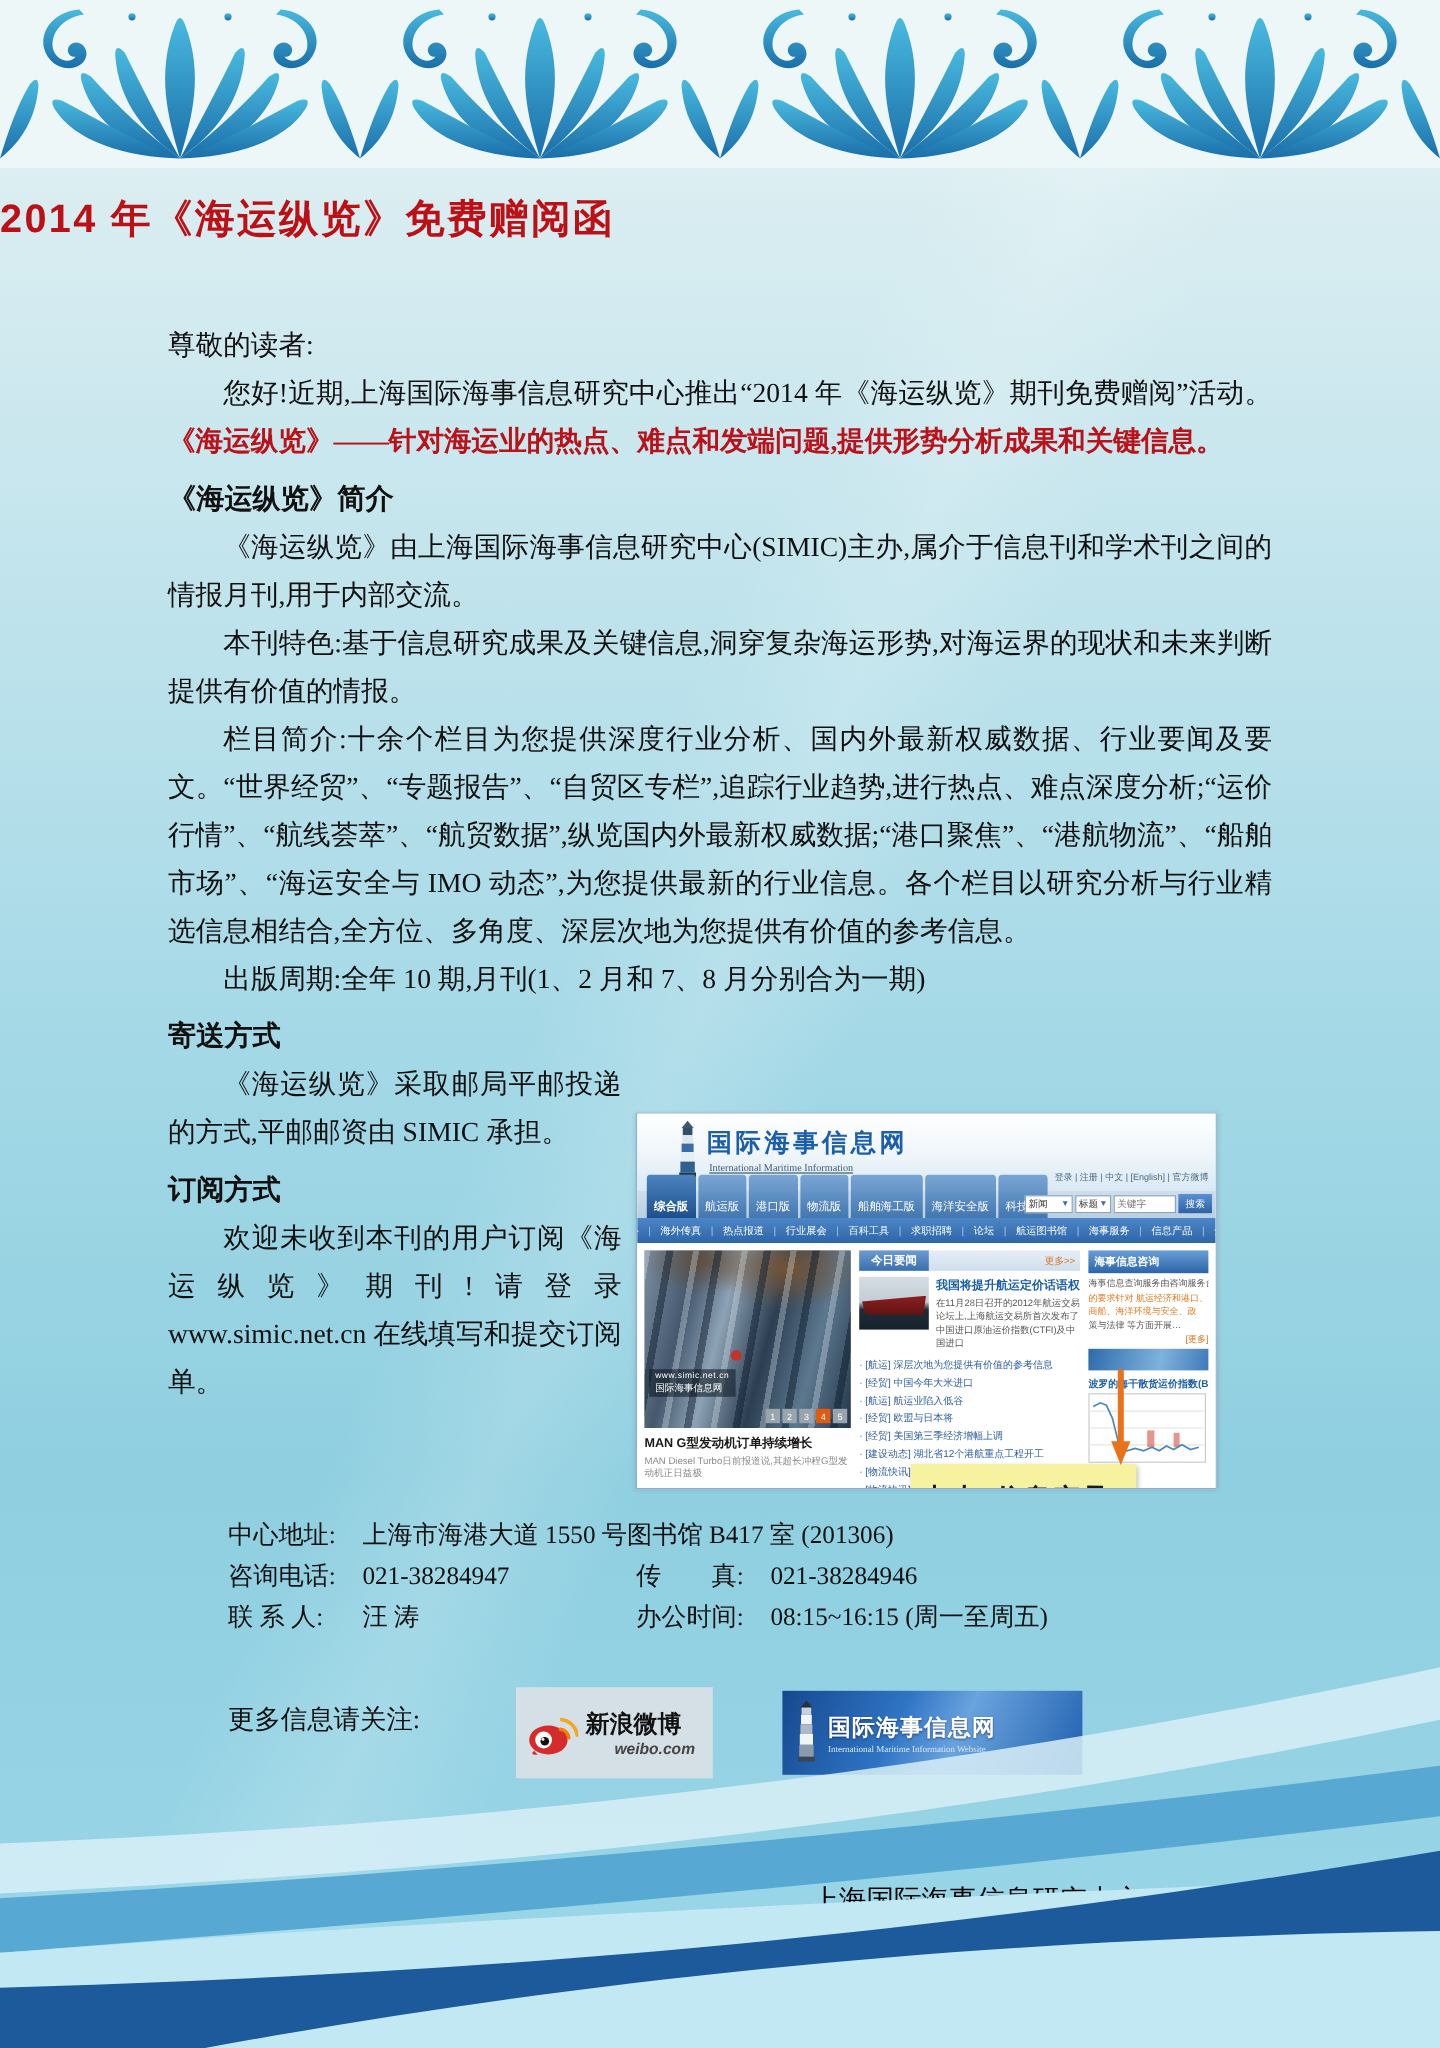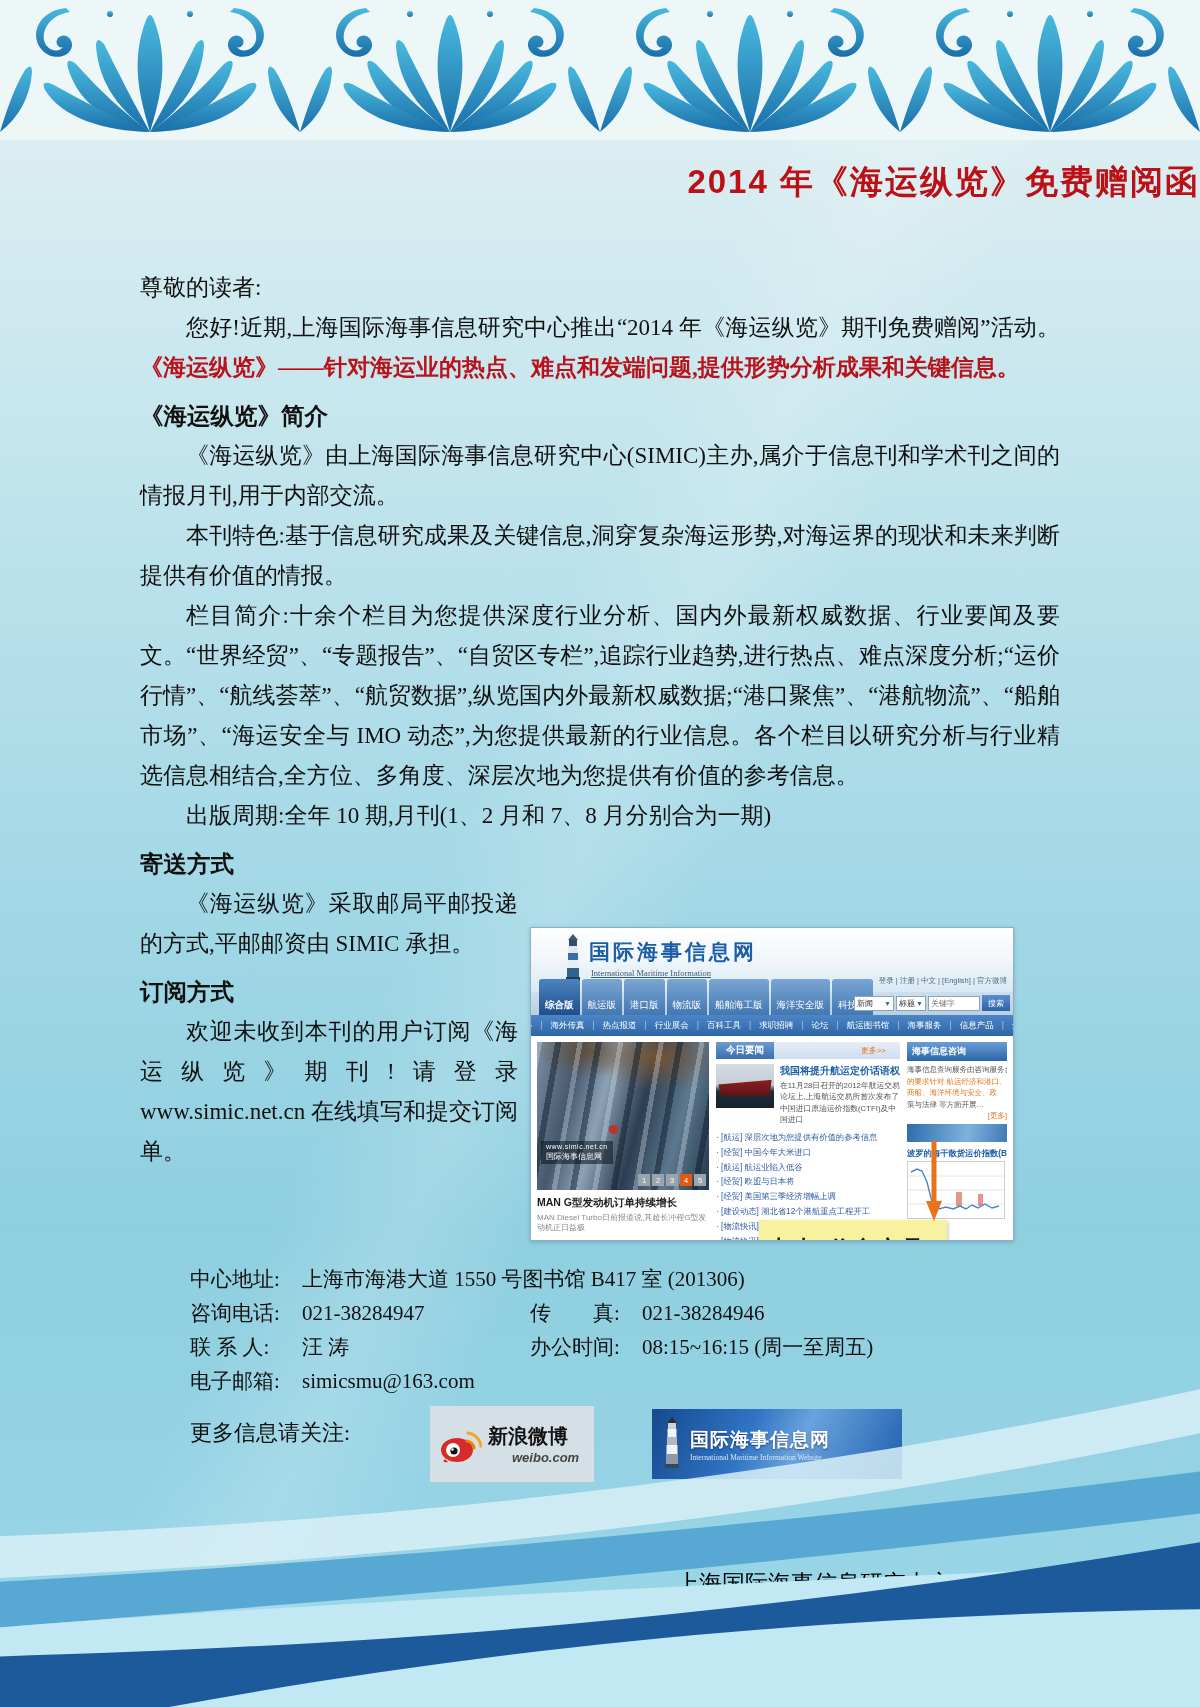--- a/index.html
+++ b/index.html
@@ -2,21 +2,21 @@
 <html><head>
 <meta charset="utf-8">
 <style>
   html,body{margin:0;padding:0;}
   #page{position:relative;width:1200px;height:1707px;overflow:hidden;
     font-family:"Liberation Serif",serif;color:#111;
     background:
       linear-gradient(115deg, rgba(255,255,255,0) 42%, rgba(255,255,255,.16) 49%, rgba(255,255,255,0) 56%),
       linear-gradient(180deg,#f0f8f8 0%,#d9edf1 10%,#bfe3ec 30%,#a3d8e6 52%,#8fcfe0 72%,#9bd7e8 100%);}
   .ornament{position:absolute;left:0;top:0;}
-  .doc-title{position:absolute;left:0;top:160px;width:100%;text-align:right;
+  .doc-title{position:absolute;left:0;top:160px;width:100%;text-align:left;
     font-family:"Liberation Sans",sans-serif;font-weight:bold;font-size:33px;
     color:#bb1016;letter-spacing:2px;}
   .content{position:absolute;left:140px;top:268px;width:920px;font-size:23px;line-height:40px;}
   .content p{margin:0;text-align:justify;}
   .para{text-indent:2em;}
   .red-em{color:#b9121b;font-weight:bold;}
   .content h3{margin:8px 0 0 0;font-size:23.5px;line-height:40px;font-weight:bold;}
   .narrow{width:378px;}
   
   .site{position:absolute;left:530px;top:927px;width:482px;height:312px;background:#fff;
@@ -60,21 +60,21 @@
   .photo-cap .l2{font-size:8px;}
   .pager{position:absolute;right:3px;bottom:4px;display:flex;gap:2px;}
   .pg{width:12px;height:12px;background:#9aa4ad;color:#fff;font-size:7.5px;display:flex;align-items:center;justify-content:center;}
   .pg.active{background:#e05a10;}
   .photo-headline{font-size:10.5px;font-weight:bold;color:#1a1a1a;margin-top:6px;}
   .photo-sub{font-size:8px;color:#8a8a8a;margin-top:3px;line-height:1.3;}
   .col-news{flex:1;min-width:0;}
   .news-head{height:17px;background:linear-gradient(180deg,#e6eef7,#cfdeee);display:flex;align-items:stretch;}
   .news-head-tab{background:linear-gradient(180deg,#6b9cd0,#3a6fae);color:#fff;font-size:9.5px;font-weight:bold;
     padding:0 10px;display:flex;align-items:center;}
-  .more{margin-left:auto;font-size:8px;color:#e07820;align-self:center;padding-right:14px;}
+  .more{margin-left:auto;font-size:8px;color:#e07820;align-self:center;padding-right:4px;}
   .feature{display:flex;gap:6px;margin-top:5px;}
   .ship{width:58px;height:44px;flex:none;position:relative;overflow:hidden;
     background:linear-gradient(180deg,#d6dde3 0%,#c2ccd4 48%,#8795a0 52%,#202c38 62%,#16222e 100%);}
   .ship::before{content:"";position:absolute;left:4%;right:4%;top:36%;height:36%;
     background:linear-gradient(180deg,#8c1f1f,#5e1313);clip-path:polygon(0 30%,100% 0,96% 100%,6% 100%);}
   .feature-title{font-size:10px;font-weight:bold;color:#1c5fa6;margin-bottom:2px;}
   .feature-text{font-size:7.8px;color:#555;line-height:1.45;}
   .news-list{margin-top:5px;}
   .news-item{font-size:8.3px;color:#2e5d9e;line-height:1.78;white-space:nowrap;overflow:hidden;}
   .news-item::before{content:"· ";}
@@ -299,26 +299,20 @@
       <span class="c-val">021-38284947</span>
       <span class="c-lab2">传　　真:</span>
       <span class="c-val2">021-38284946</span>
     </div>
       <div class="contact-row">
       <span class="c-lab">联 系 人:</span>
       <span class="c-val">汪   涛</span>
       <span class="c-lab2">办公时间:</span>
       <span class="c-val2">08:15~16:15 (周一至周五)</span>
     </div>
-      <div class="contact-row">
-      <span class="c-lab">电子邮箱:</span>
-      <span class="c-val">simicsmu@163.com</span>
-      <span class="c-lab2"></span>
-      <span class="c-val2"></span>
-    </div>
     </div>
 
   <div class="follow-label">更多信息请关注:</div>
   <div class="weibo-box">
     <svg width="44" height="44" viewBox="0 0 44 44">
       <ellipse cx="19" cy="28" rx="16" ry="12" fill="#d52b2b"></ellipse>
       <path d="M7,37 Q3,41 10,40 Z" fill="#d52b2b"></path>
       <circle cx="15" cy="28" r="7" fill="#fff"></circle>
       <circle cx="16" cy="29" r="3.6" fill="#111"></circle>
       <circle cx="14.5" cy="27.5" r="1.2" fill="#fff"></circle>

